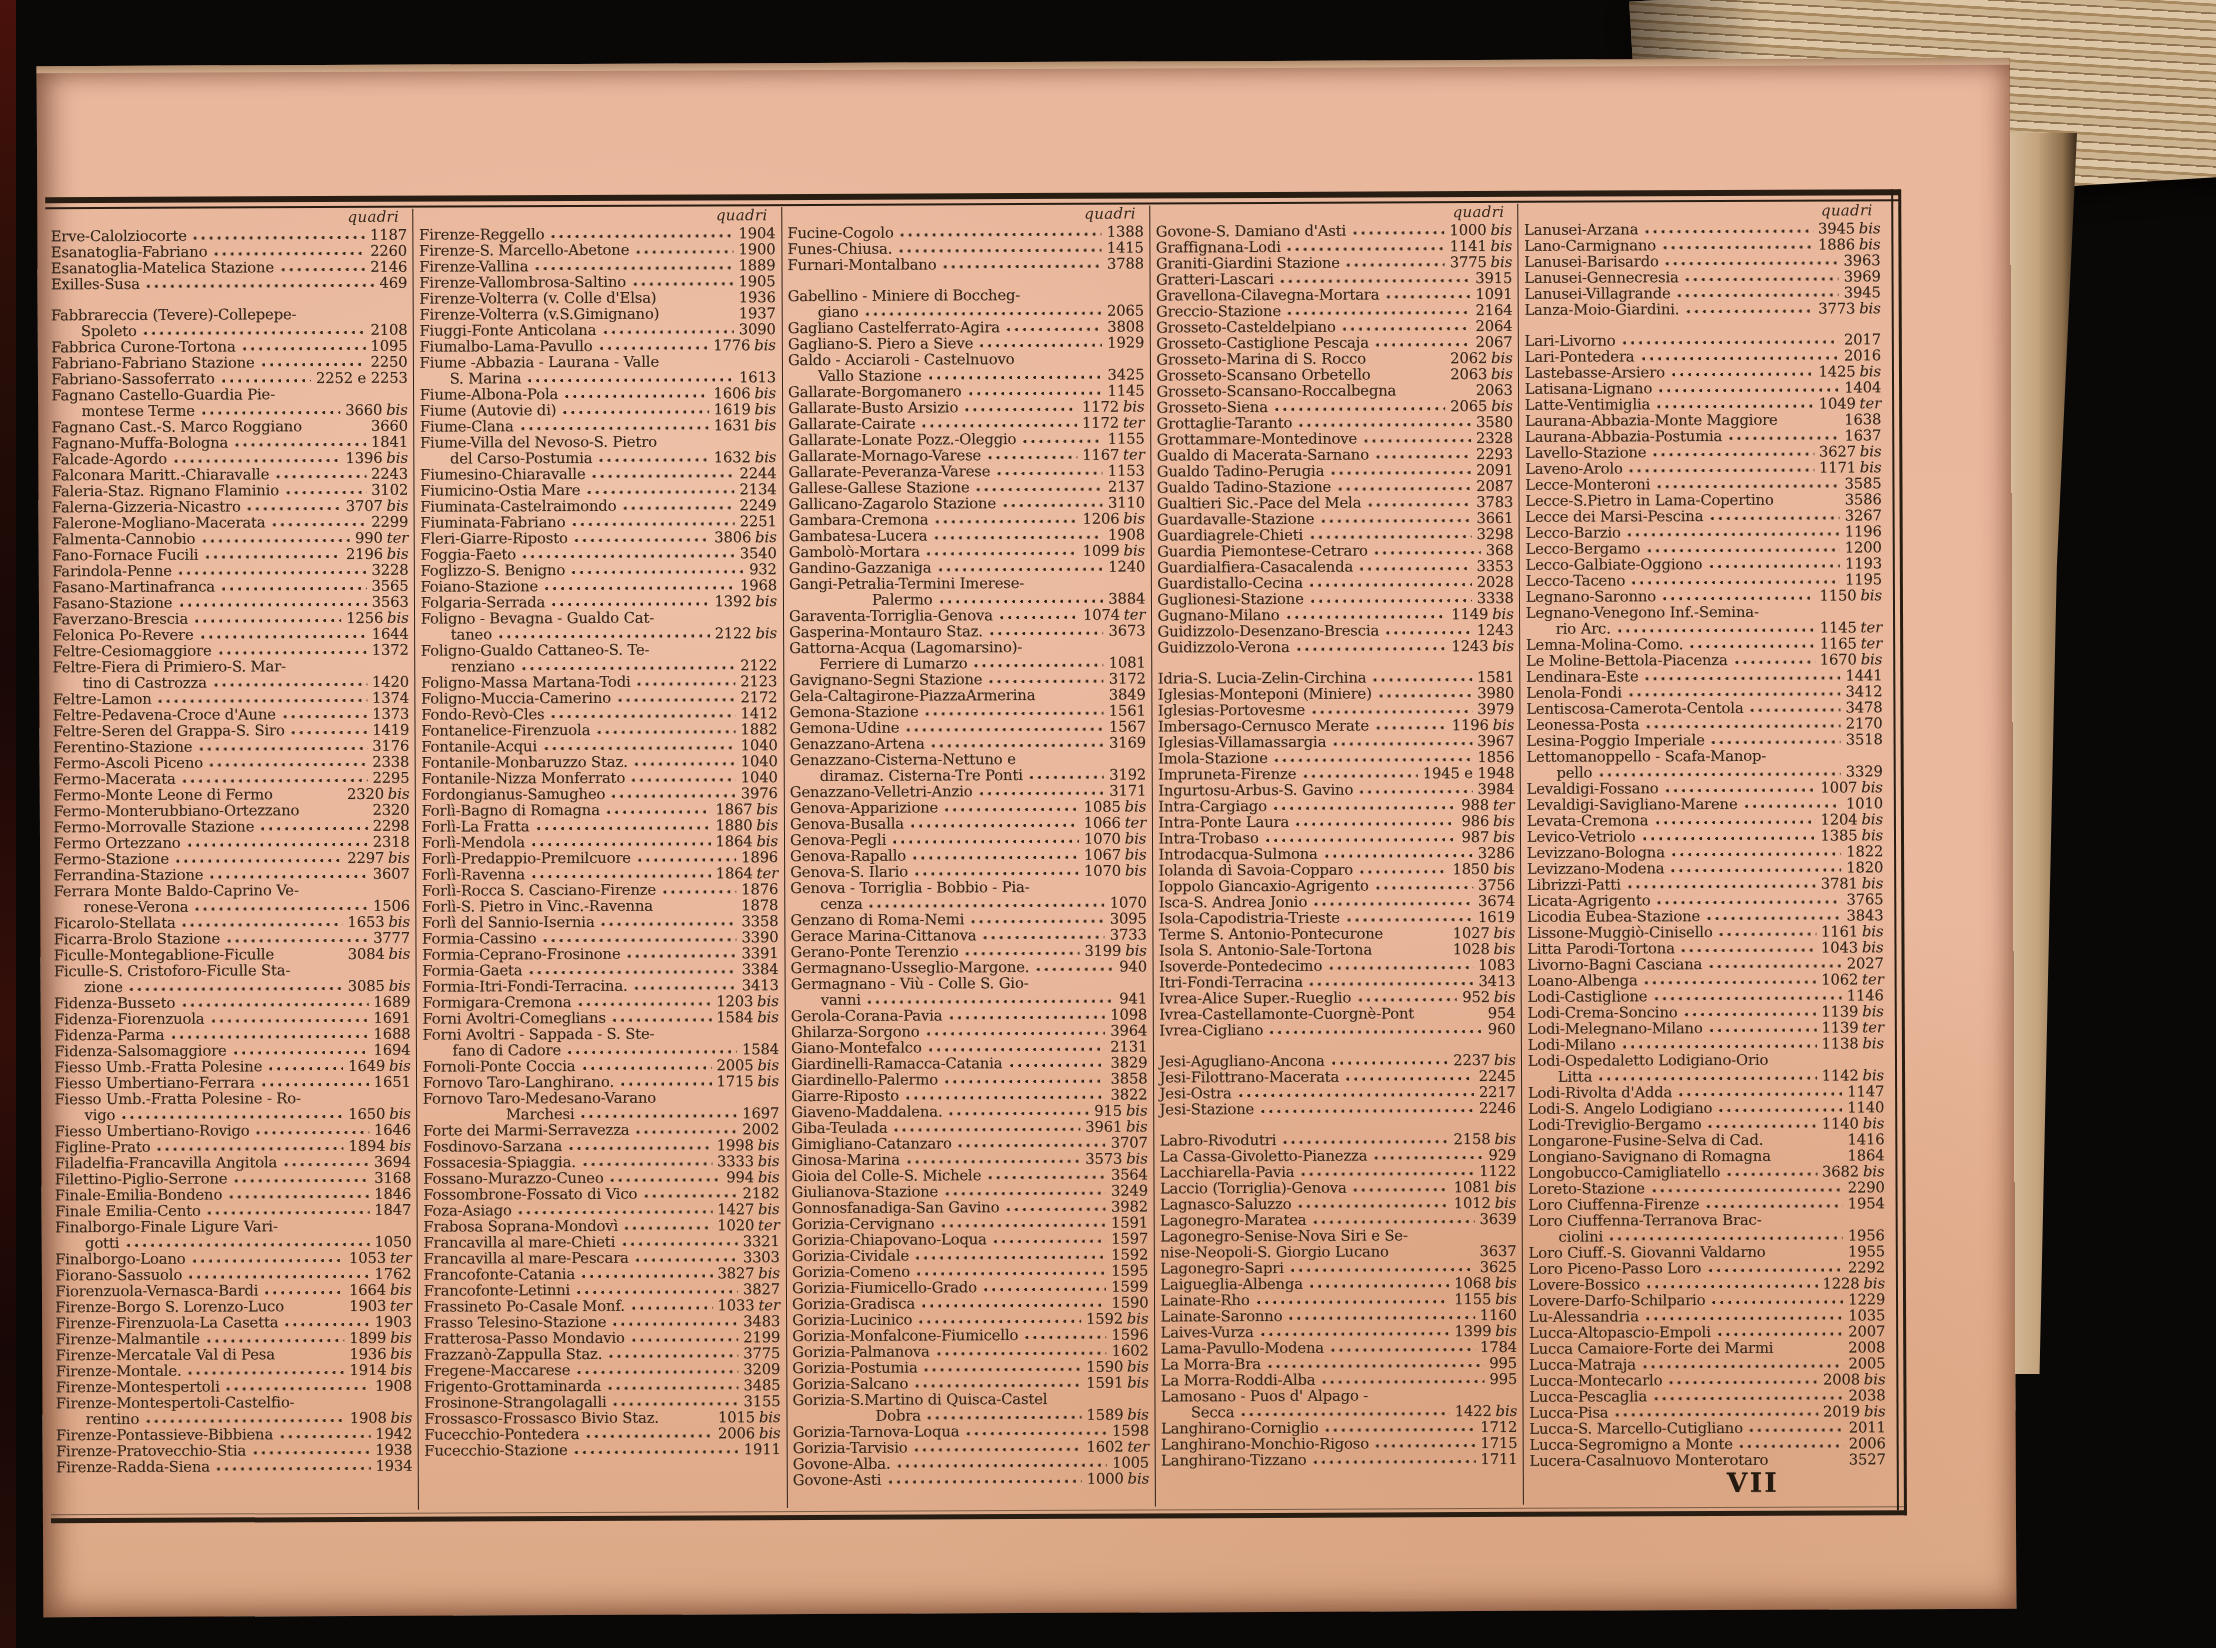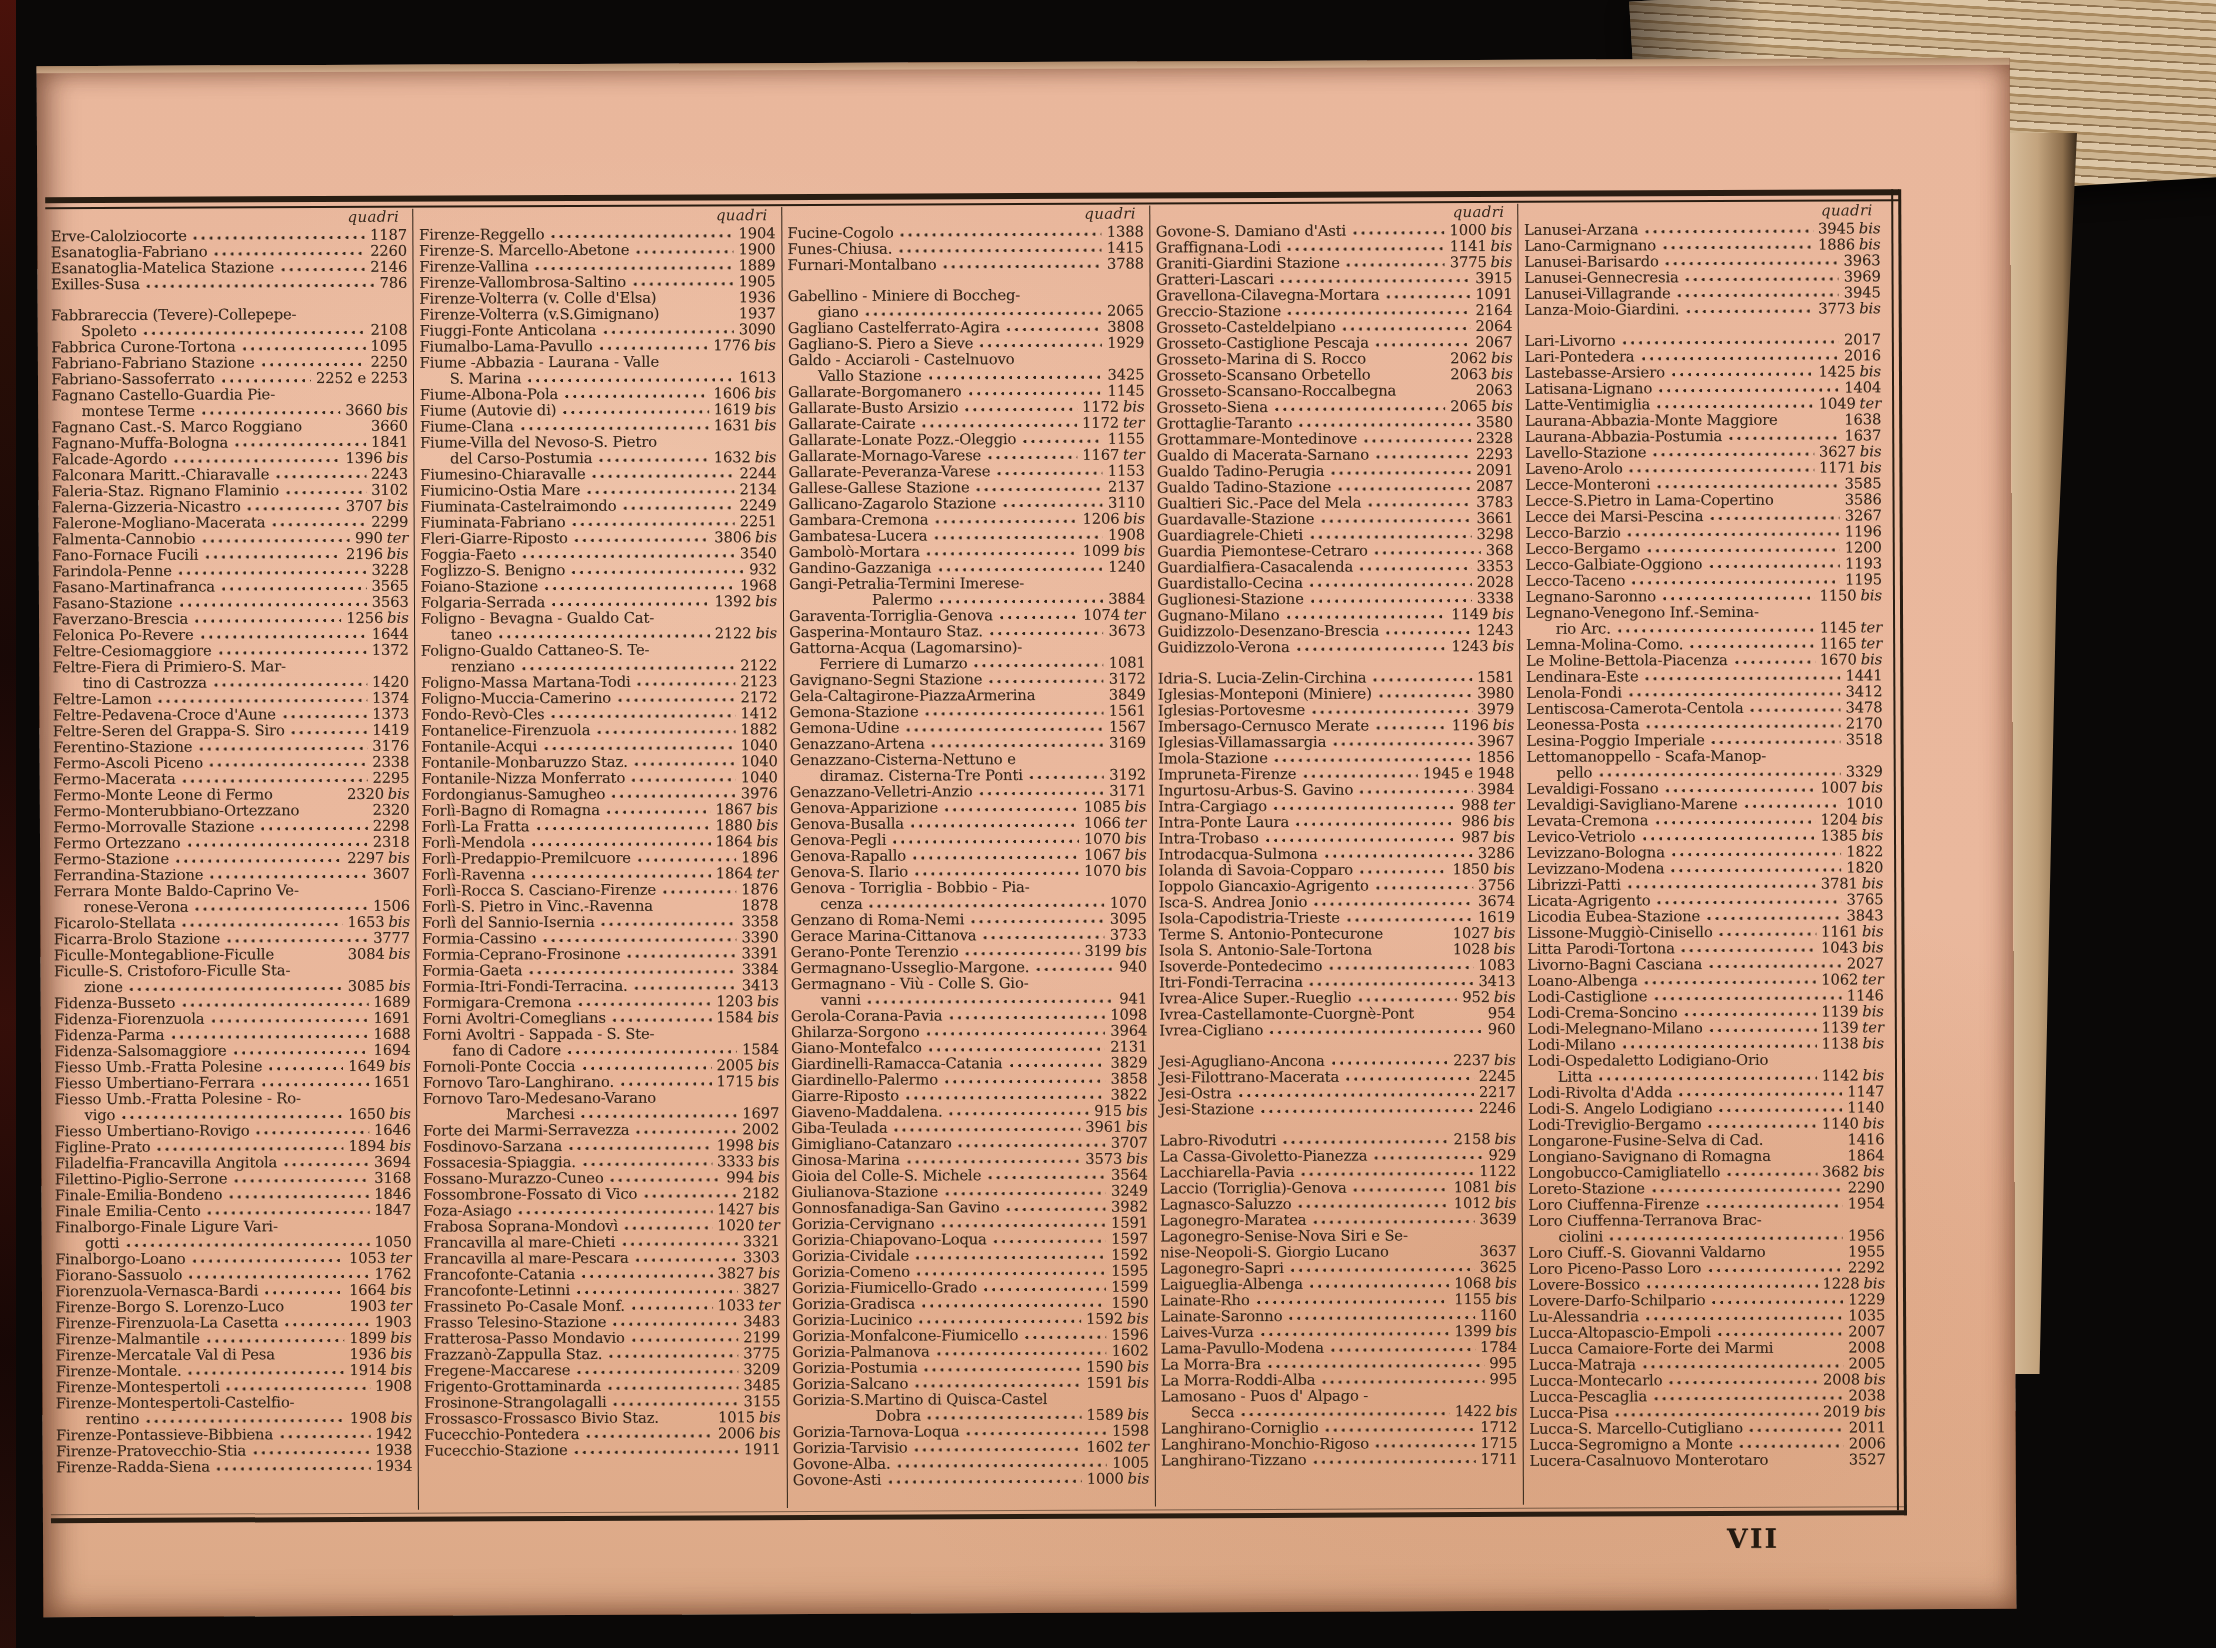--- a/index.html
+++ b/index.html
@@ -73,21 +73,21 @@
     background-image:radial-gradient(circle at 2.8px 2.5px, rgba(45,32,20,.95) 1.3px, rgba(45,32,20,0) 1.7px);
     background-size:8px 5px;background-repeat:repeat-x;
   }
   .line .fill{flex:1 1 auto;min-width:4.4px;}
   .line .n{flex:0 0 auto;text-align:right;}
   .line .n i{font-style:italic;letter-spacing:0;margin-left:3.9px;}
   .line.ind1{padding-left:30px;}
   .line.ind2{padding-left:83px;}
   .gaprow{height:15px;}
   .page-number{
-    position:absolute;top:1464px;left:1684px;
+    position:absolute;top:1408px;left:1684px;
     font-size:26.6px;font-weight:bold;letter-spacing:2.2px;color:#241a10;
     text-shadow:0.3px 0.3px 0 rgba(36,26,16,.4);
   }
 </style>
 </head>
 <body>
 
 <div class="left-edge"></div>
 <div class="stack-top"></div>
 <div class="fore-edge"></div>
@@ -113,21 +113,21 @@
             <span class="n">2260</span>
           </div>
           <div class="line">
             <span class="t">Esanatoglia-Matelica Stazione</span>
             <span class="dots"></span>
             <span class="n">2146</span>
           </div>
           <div class="line">
             <span class="t">Exilles-Susa</span>
             <span class="dots"></span>
-            <span class="n">786</span>
+            <span class="n">469</span>
           </div>
           <div class="gaprow"></div>
           <div class="line">
             <span class="t">Fabbrareccia (Tevere)-Collepepe-</span>
             <span class="fill"></span>
           </div>
           <div class="line ind1">
             <span class="t">Spoleto</span>
             <span class="dots"></span>
             <span class="n">2108</span>

